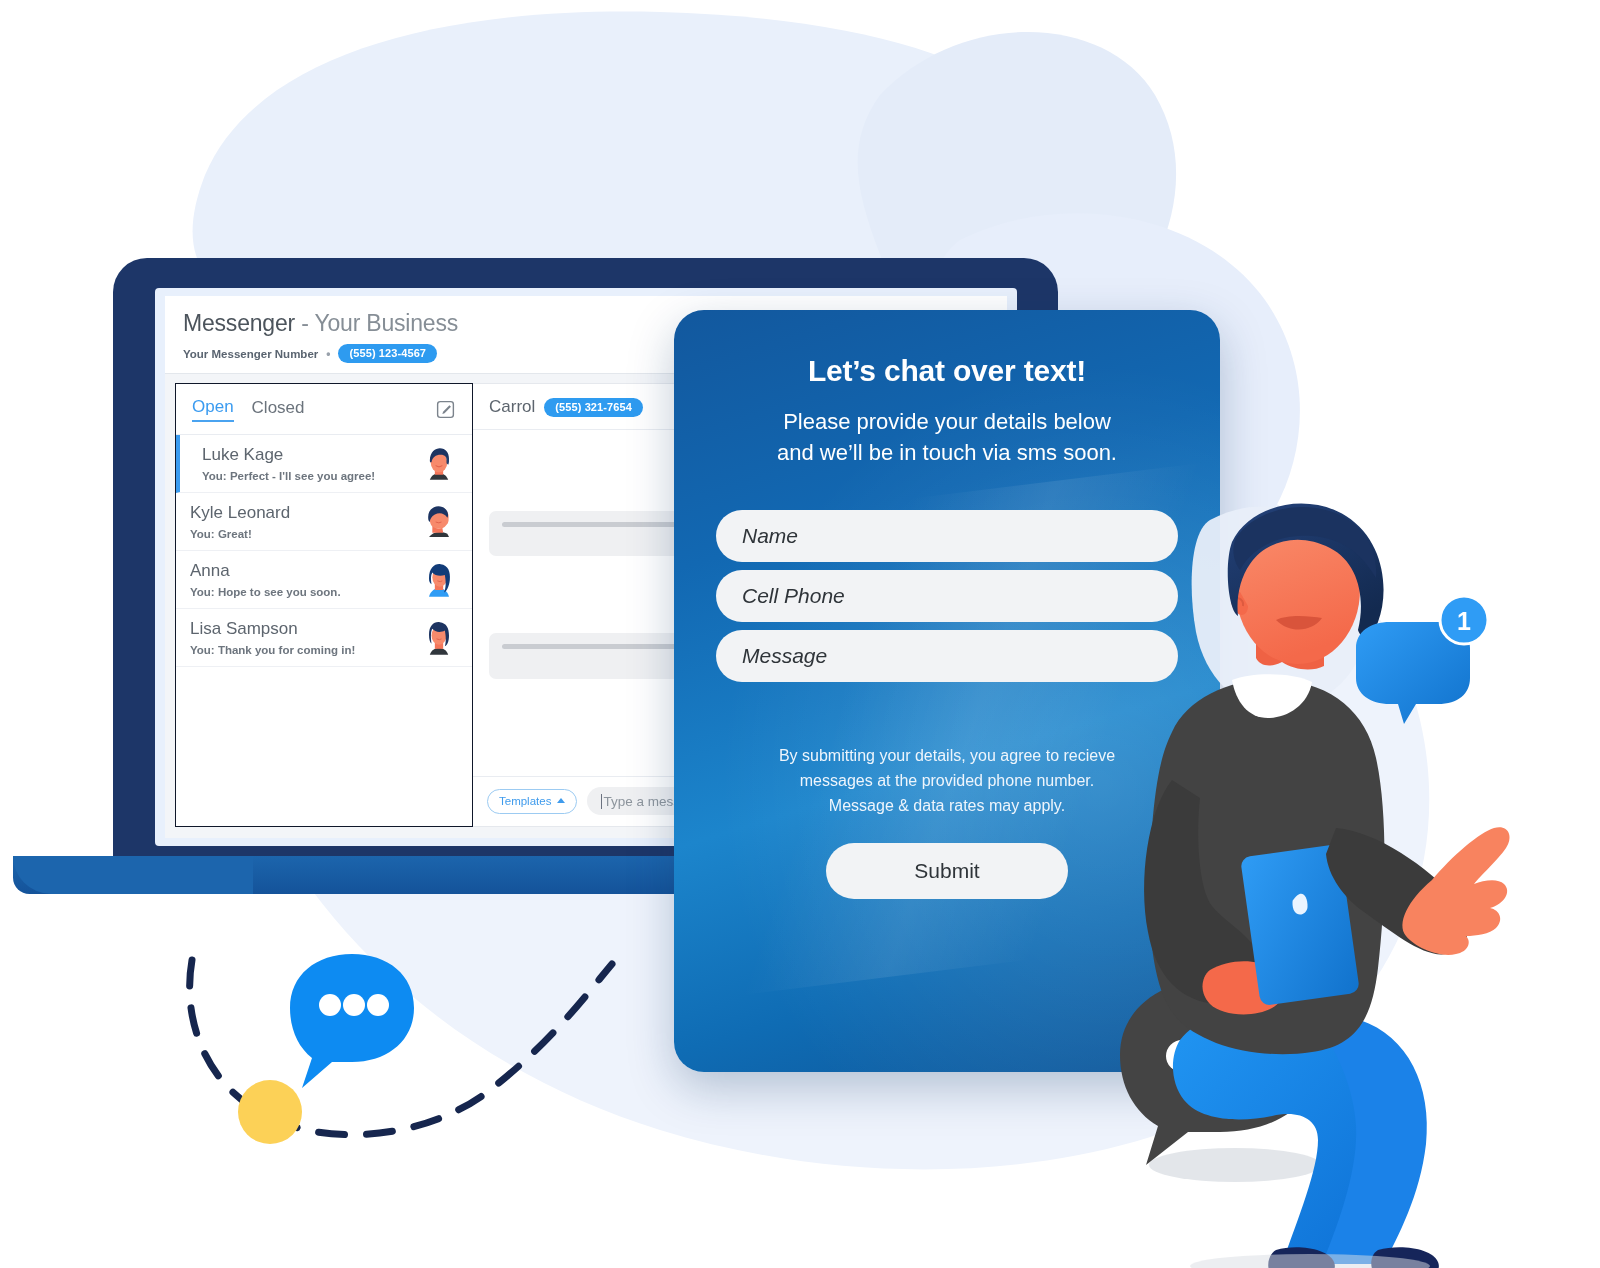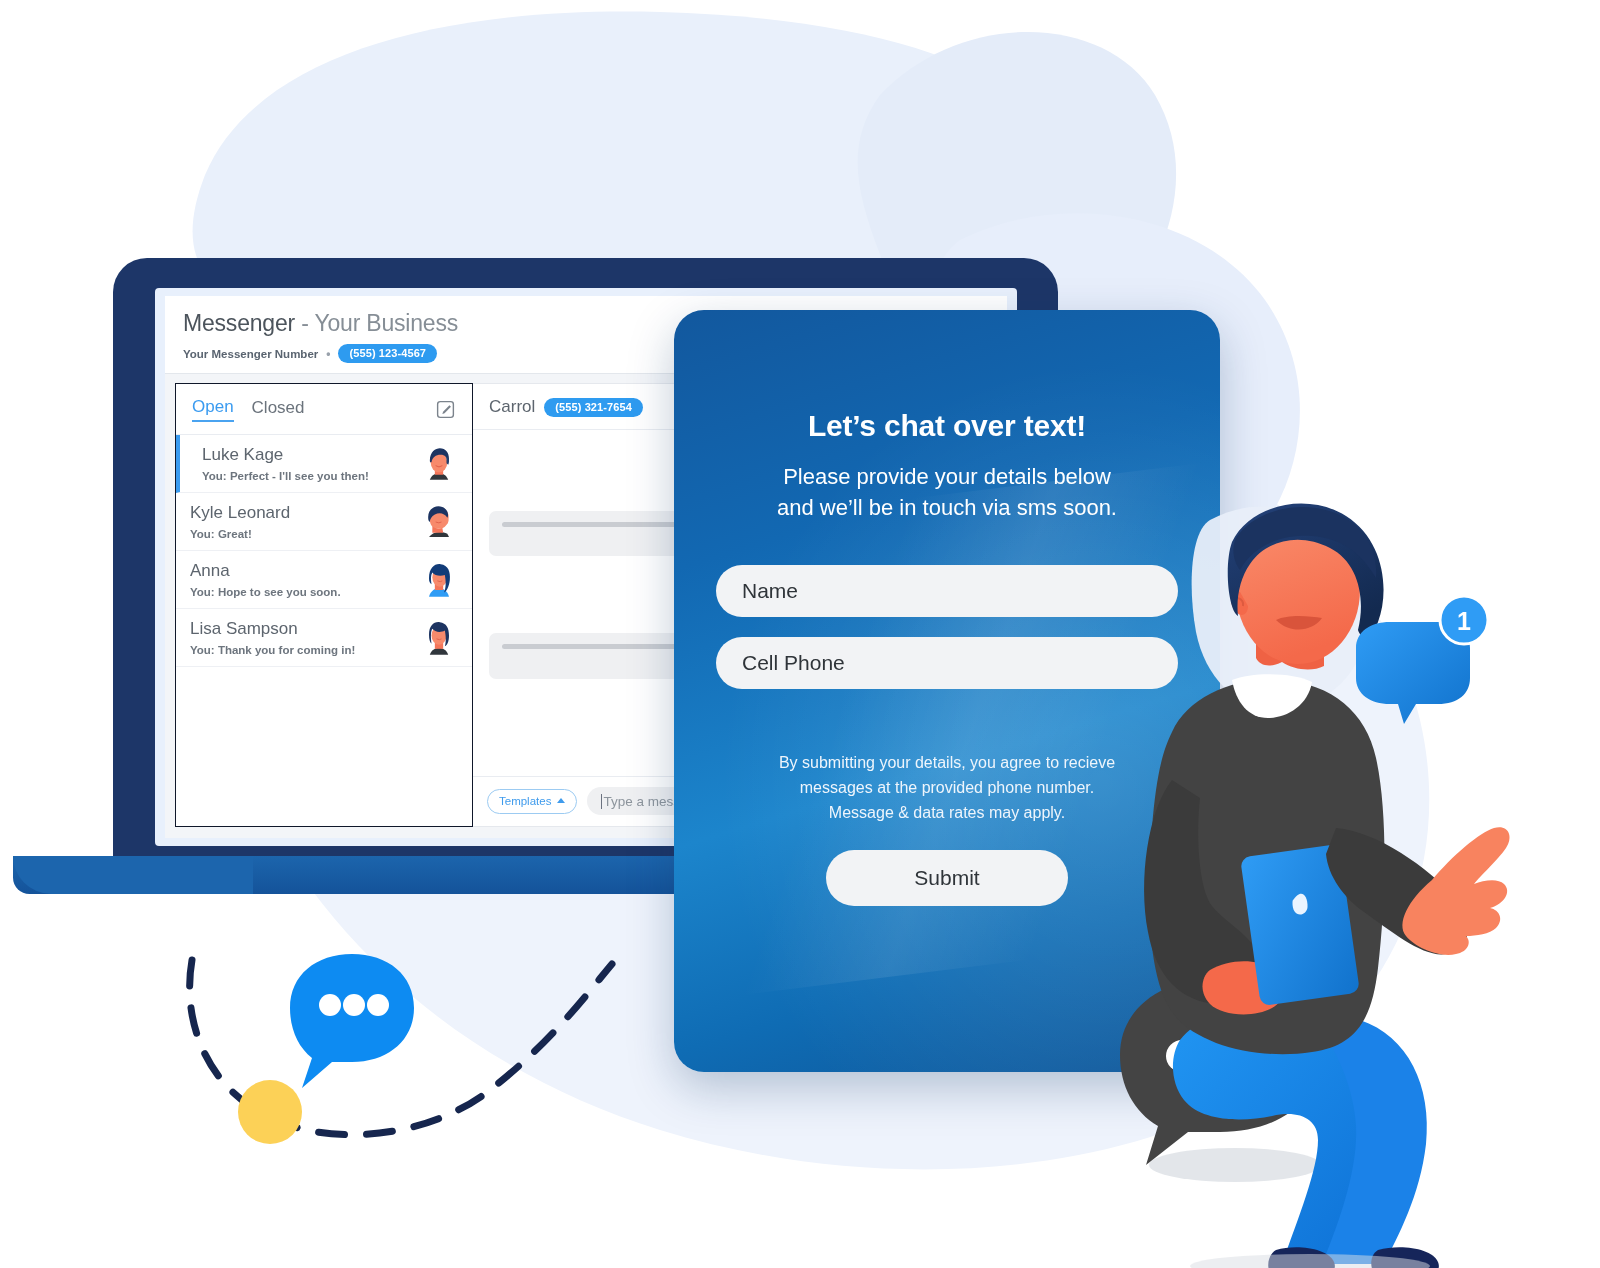--- a/index.html
+++ b/index.html
@@ -304,38 +304,37 @@
   .lead-card .sheen {
     position: absolute;
     left: -8%; top: 24%;
     width: 125%; height: 62%;
     background: linear-gradient(116deg, rgba(255,255,255,0) 34%, rgba(255,255,255,.085) 50%, rgba(255,255,255,0) 66%);
     transform: rotate(-7deg);
   }
   .lead-inner {
     position: relative;
     z-index: 2;
-    padding: 63px 42px 0 42px;
+    padding: 44px 42px 0 42px;
     text-align: center;
     color: #ffffff;
-    margin-top: 36px;
   }
   .lead-title {
     font-size: 30px;
     font-weight: bold;
     letter-spacing: -0.2px;
     margin: 0;
   }
   .lead-sub {
     font-size: 22px;
     line-height: 1.42;
     margin: 18px 0 0 0;
     font-weight: 400;
   }
-  .fields { margin-top: 42px; display: flex; flex-direction: column; gap: 20px; }
+  .fields { margin-top: 42px; display: flex; flex-direction: column; gap: 8px; font-style: italic; }
   .field {
     background: #f2f3f5;
     border-radius: 26px;
     height: 52px;
     display: flex;
     align-items: center;
     padding: 0 26px;
     font-size: 21px;
     color: #2f3439;
     text-align: left;
@@ -408,21 +407,21 @@
                 <rect x="3" y="3" width="18" height="18" rx="3"></rect>
                 <path d="M16.5 7.2 L9.2 14.5 L8.4 17.0 L10.9 16.2 L18.2 8.9 Z" fill="currentColor" stroke="none"></path>
               </svg>
             </div>
 
             <div class="conv-list">
 
               <div class="conv sel">
                 <div class="conv-texts">
                   <div class="conv-name">Luke Kage</div>
-                  <div class="conv-snippet">You: Perfect - I'll see you then!</div>
+                  <div class="conv-snippet">You: Perfect - I'll see you agree!</div>
                 </div>
                 <svg class="avatar" viewBox="0 0 48 48">
                   <path d="M13 43 C15 37 20 35 24 35 C28 35 33 37 35 43 Z" fill="#30363c"></path>
                   <path d="M19 30 h10 v7 h-10 z" fill="#f4765a"></path>
                   <ellipse cx="24" cy="22" rx="10" ry="12" fill="#f78a6c"></ellipse>
                   <path d="M13 20 C13 9 20 5 25 5 C32 5 36 10 36 18 C36 21 35 22 34 22 C34 16 31 13 26 13 C20 13 16 16 15 22 C14 22 13 22 13 20 Z" fill="#1d3461"></path>
                   <path d="M33 16 C36 16 37 21 35 25 L33 23 Z" fill="#23406f"></path>
                   <path d="M20 26 q4 3 8 0" stroke="#e0604a" stroke-width="1.2" fill="none"></path>
                 </svg>
               </div>
@@ -531,20 +530,23 @@
         <span>Please provide your details below</span><br>
         <span>and we’ll be in touch via sms soon.</span>
       </p>
 
       <div class="fields">
         <div class="field">
           <span>Name</span>
         </div>
         <div class="field">
           <span>Cell Phone</span>
+        </div>
+        <div class="field">
+          <span>Message</span>
         </div>
       </div>
 
       <div class="disclaimer">
         <span>By submitting your details, you agree to recieve</span><br>
         <span>messages at the provided phone number.</span><br>
         <span>Message &amp; data rates may apply.</span>
       </div>
 
       <div class="submit-wrap">

